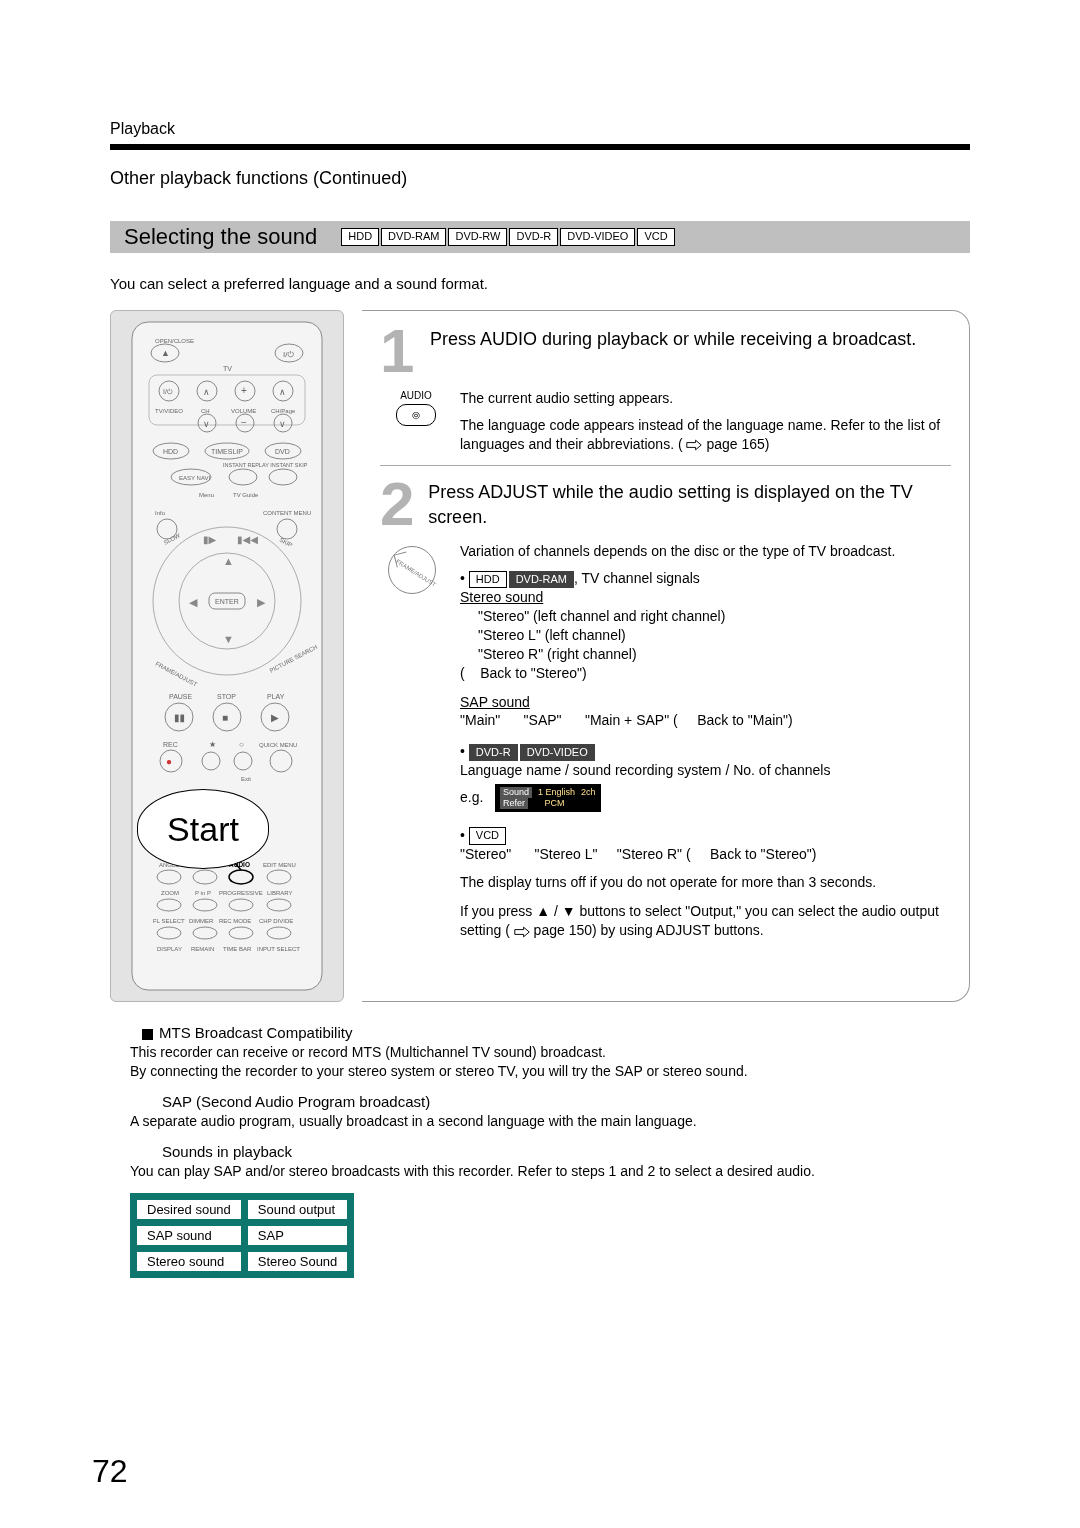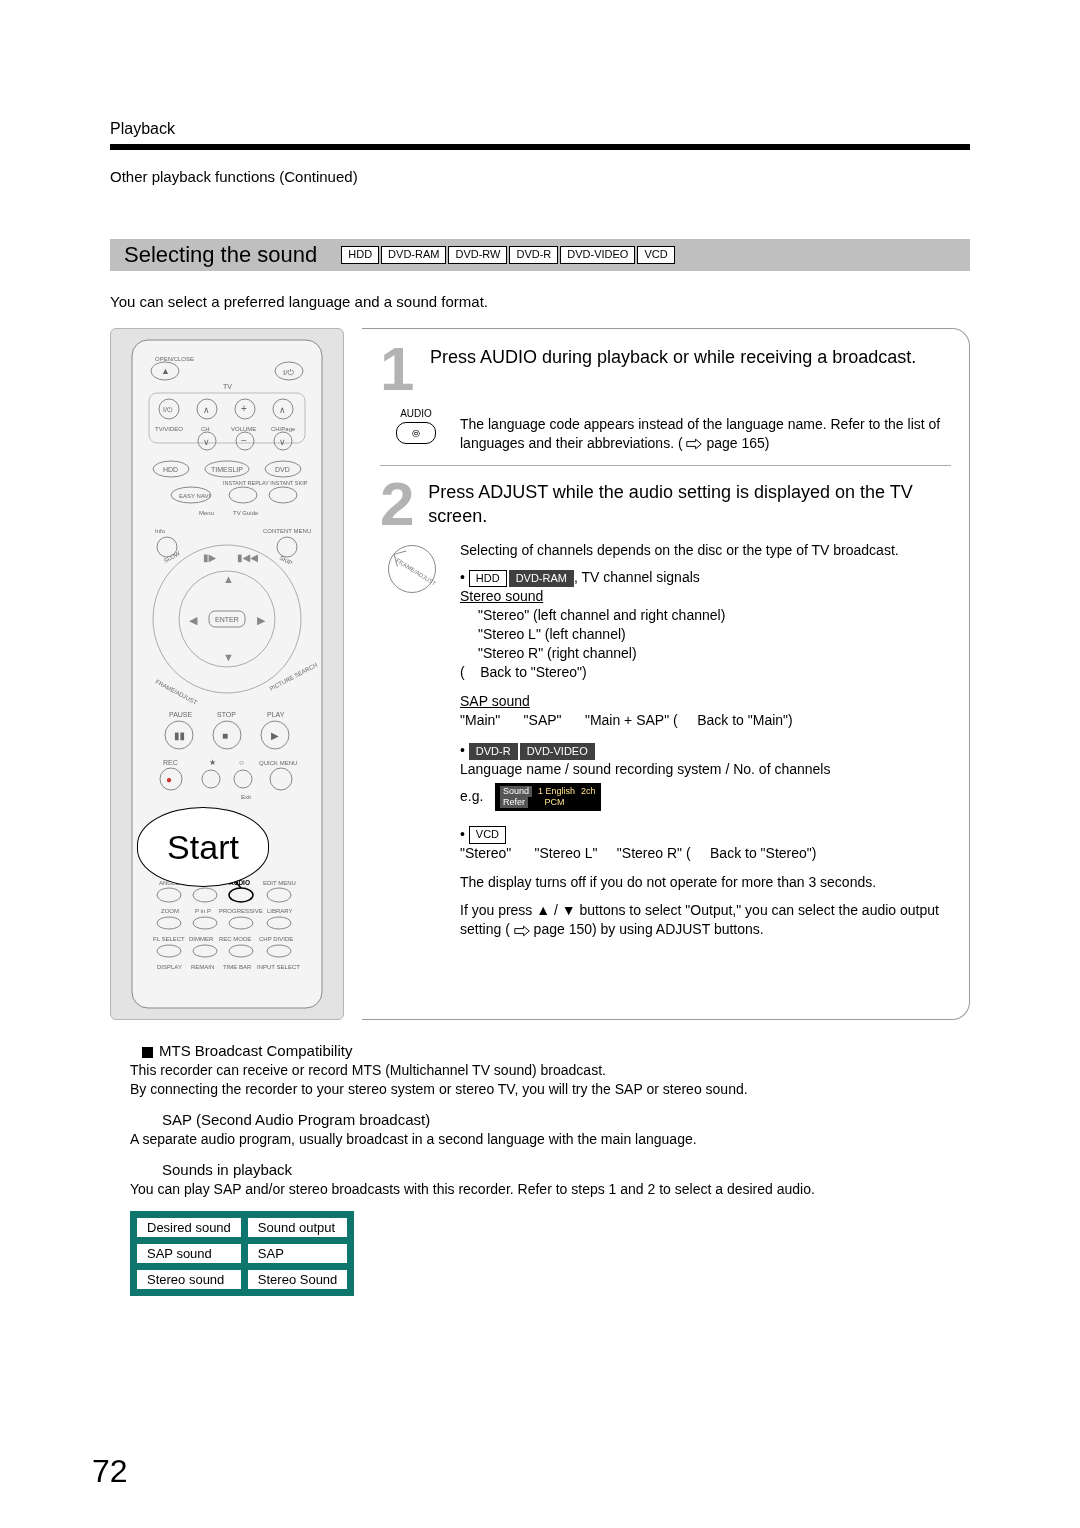--- a/index.html
+++ b/index.html
@@ -20,22 +20,22 @@
     font-size: 16px;
     margin-bottom: 6px;
   }
   .thick-rule {
     height: 6px;
     background: #000;
     width: 100%;
     margin-bottom: 18px;
   }
   .subheader {
-    font-size: 15px;
-    margin-bottom: 54px;
+    font-size: 18px;
+    margin-bottom: 32px;
   }
   .title-bar {
     background: #bfbfbf;
     height: 32px;
     display: flex;
     align-items: center;
     padding-left: 14px;
     gap: 24px;
     margin-bottom: 22px;
   }
@@ -391,20 +391,21 @@
       <div class="step-row">
         <div class="step-num">1</div>
         <div class="step-title">Press AUDIO during playback or while receiving a broadcast.</div>
       </div>
       <div class="step-body">
         <div class="icon-box">
           <div>AUDIO</div>
           <div class="audio-pill">⦾</div>
         </div>
         <div class="body-col">
+          <div>The current audio setting appears.</div>
           <div style="height:8px"></div>
           <div>
             <span>The language code appears instead of the language name. Refer to the list of languages and their abbreviations. (</span>
             <svg class="arrow-icon" viewBox="0 0 20 14">
                 <path d="M1 4 H12 V1 L19 7 L12 13 V10 H1 Z" fill="none" stroke="#000" stroke-width="1.2"></path>
               </svg>
             <span> page 165)</span>
           </div>
         </div>
       </div>
@@ -416,21 +417,21 @@
         <div class="step-title">Press ADJUST while the audio setting is displayed on the TV screen.</div>
       </div>
 
       <div class="step-body">
         <div class="icon-box">
           <div class="adjust-knob">
             <span style="position:absolute;left:4px;top:22px;font-size:6px;transform:rotate(32deg);color:#777">FRAME/ADJUST</span>
           </div>
         </div>
         <div class="body-col">
-          <div>Selecting of channels depends on the disc or the type of TV broadcast.</div>
+          <div>Variation of channels depends on the disc or the type of TV broadcast.</div>
           <div style="height:8px"></div>
 
           <div>
             • <span class="bullet-pills">
                 <span class="pill">HDD</span>
                 <span class="pill filled">DVD-RAM</span>
               </span><span>, TV channel signals</span>
           </div>
           <div class="underline">Stereo sound</div>
           <div class="indent">"Stereo" (left channel and right channel)</div>

